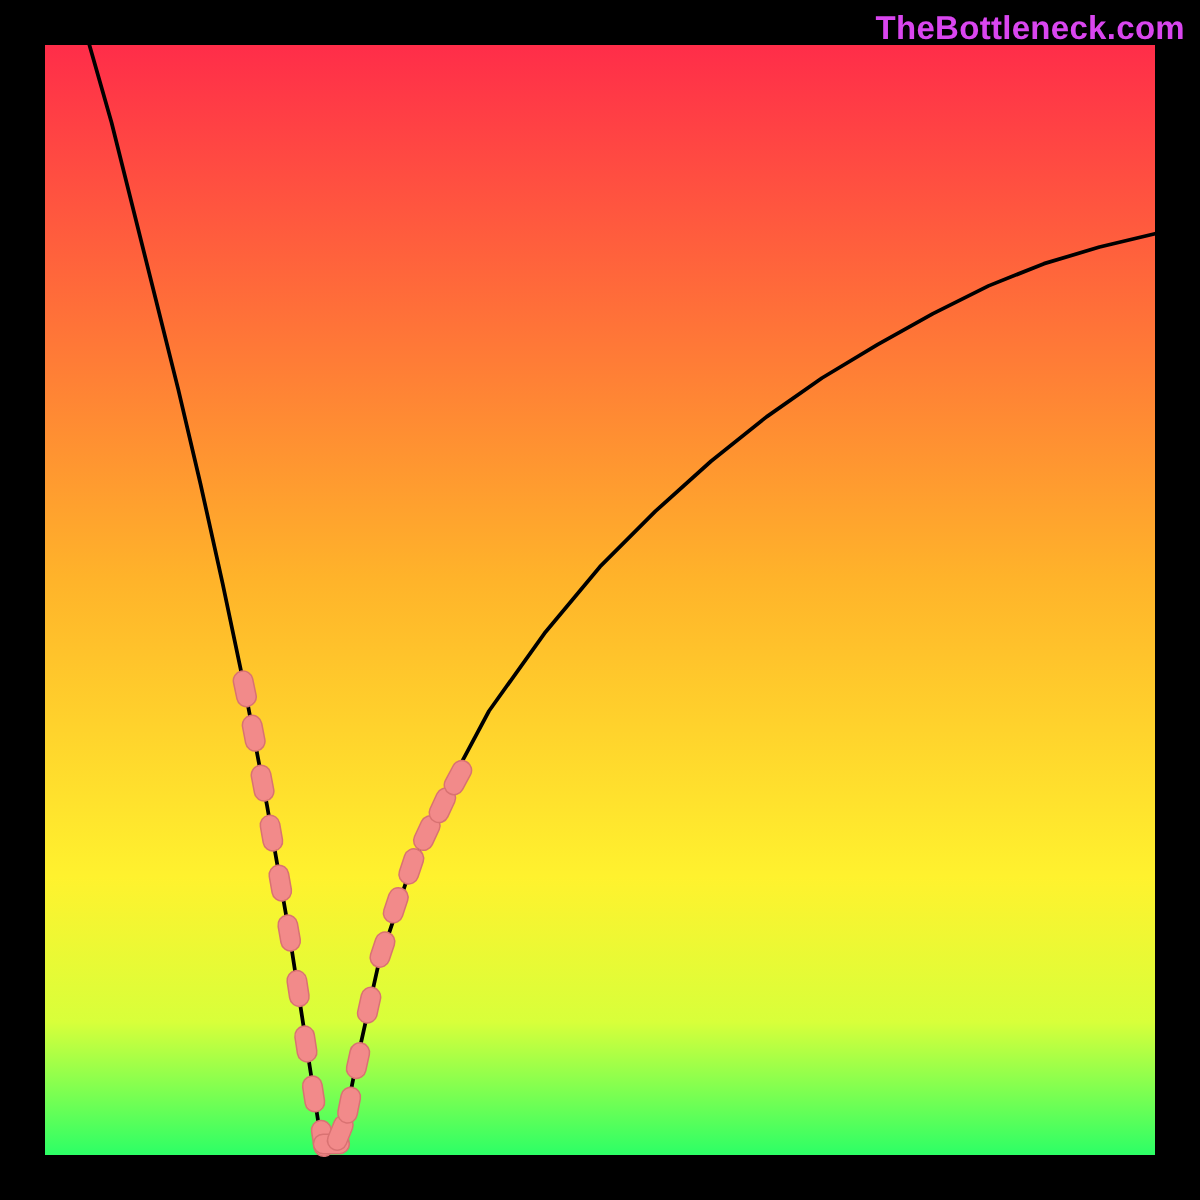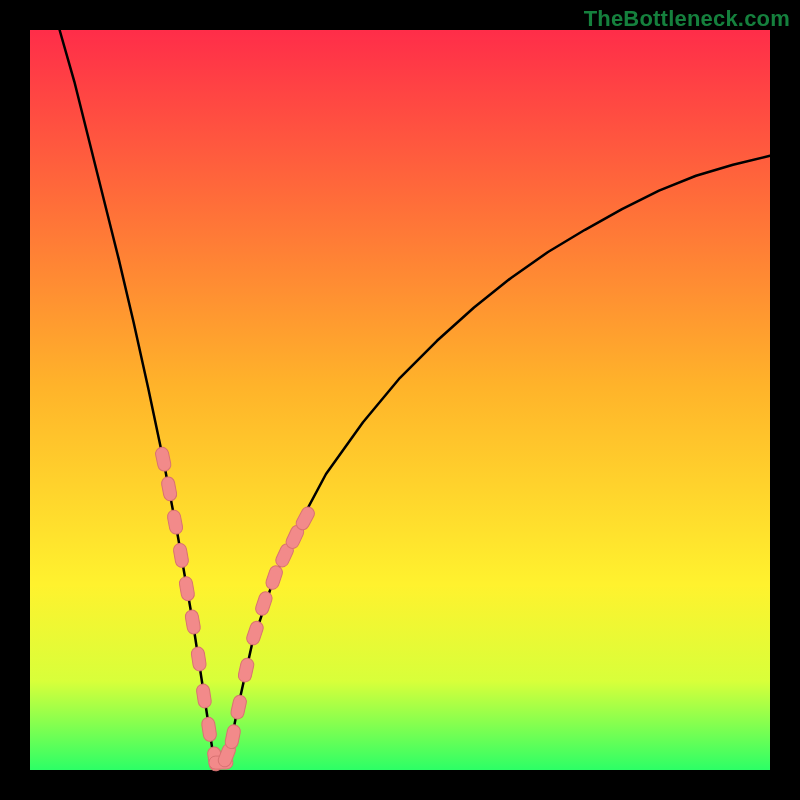--- a/index.html
+++ b/index.html
@@ -31,21 +31,21 @@
       var(--c-mid) 48%,
       var(--c-q3) 75%,
       var(--c-yellowgreen) 88%,
       var(--c-bot) 100%
     );
   }
   .watermark {
     position: absolute;
     top: 6px;
     right: 10px;
-    color: #15803d;
+    color: #d946ef;
     font-size: 22px;
     font-weight: 600;
     letter-spacing: 0.2px;
     user-select: none;
   }
   svg.curve {
     position: absolute;
     top: 0; left: 0;
     width: 740px;
     height: 740px;

